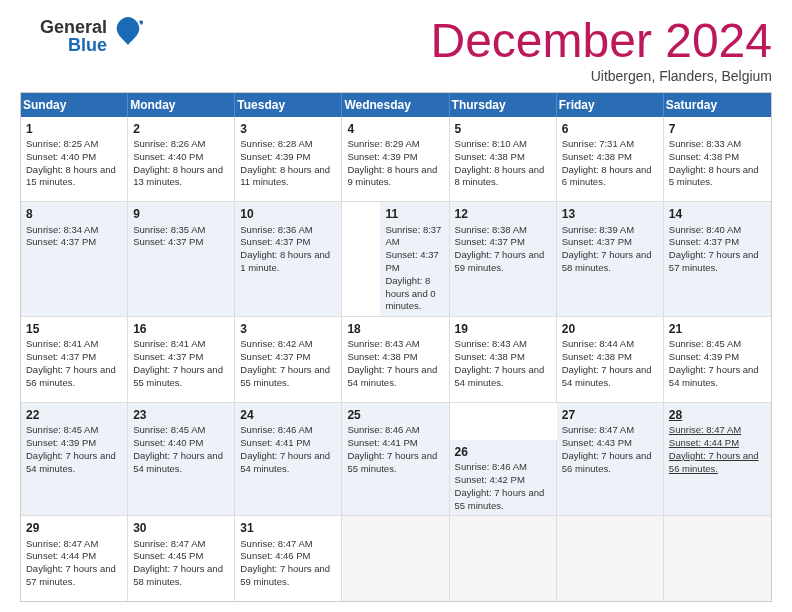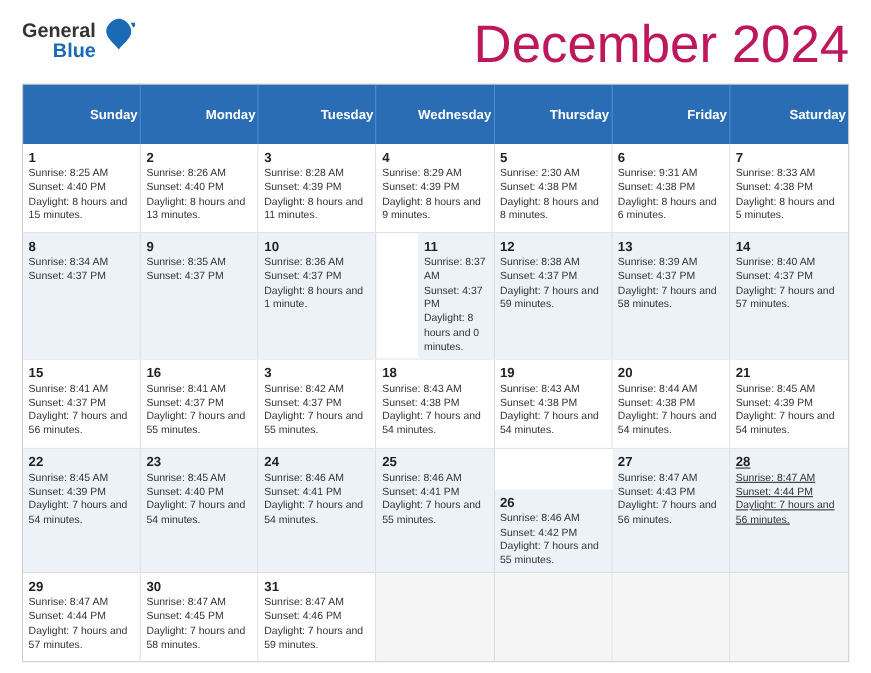--- a/index.html
+++ b/index.html
@@ -49,22 +49,22 @@
     }
     .cal-header {
       display: grid;
       grid-template-columns: repeat(7, 1fr);
       background: #2a6db5;
     }
     .cal-header-cell {
       color: #fff;
       font-size: 12px;
       font-weight: bold;
-      text-align: right;
-      padding: 20px 2px;
+      text-align: left;
+      padding: 5px 2px;
       border-right: 1px solid #4a8dd5;
     }
     .cal-header-cell:last-child { border-right: none; }
     .cal-body {
       flex: 1;
       display: flex;
       flex-direction: column;
     }
     .cal-row {
       display: grid;
@@ -94,34 +94,35 @@
     .cal-row:nth-child(odd) .cal-cell:not(.empty) { background: #fff; }
     .cal-row:nth-child(even) .cal-cell:not(.empty) { background: #f0f4fa; }
   </style>
 </head>
 <body>
 
 <div class="page">
   <div class="header">
     <div class="logo">
       <div style="display:flex;align-items:center;gap:4px;">
-        <div style="display:flex;flex-direction:column;align-items:flex-end;line-height:1;">
+        <div style="display:flex;flex-direction:column;align-items:flex-end;line-height:1;margin-left:20px;">
           <span style="font-size:18px;font-weight:bold;color:#333;">General</span>
           <span style="font-size:18px;font-weight:bold;color:#1a6ab5;">Blue</span>
         </div>
         <div style="margin-left:2px;">
           <svg width="30" height="38" viewBox="0 0 30 38">
             <path d="M15 2 C20 2 28 8 26 16 C24 22 18 26 15 30 C12 26 6 22 4 16 C2 8 10 2 15 2Z" fill="#1a6ab5"></path>
             <path d="M26 6 C30 4 32 8 28 10Z" fill="#1a6ab5"></path>
           </svg>
         </div>
       </div>
     </div>
     <div class="title-block">
       <div class="month-title">December 2024</div>
+      <div class="subtitle">Uitbergen, Flanders, Belgium</div>
     </div>
   </div>
 
   <div class="calendar">
     <div class="cal-header">
       <div class="cal-header-cell">Sunday</div>
       <div class="cal-header-cell">Monday</div>
       <div class="cal-header-cell">Tuesday</div>
       <div class="cal-header-cell">Wednesday</div>
       <div class="cal-header-cell">Thursday</div>
@@ -149,27 +150,27 @@
         <span>Daylight: 8 hours and 11 minutes.</span>
       </div>
           <div class="cal-cell" style="background: rgb(255, 255, 255);">
         <span class="day-num">4</span>
         <span>Sunrise: 8:29 AM</span><br>
         <span>Sunset: 4:39 PM</span><br>
         <span>Daylight: 8 hours and 9 minutes.</span>
       </div>
           <div class="cal-cell" style="background: rgb(255, 255, 255);">
         <span class="day-num">5</span>
-        <span>Sunrise: 2:30 AM</span><br>
+        <span>Sunrise: 8:10 AM</span><br>
         <span>Sunset: 4:38 PM</span><br>
         <span>Daylight: 8 hours and 8 minutes.</span>
       </div>
           <div class="cal-cell" style="background: rgb(255, 255, 255);">
         <span class="day-num">6</span>
-        <span>Sunrise: 9:31 AM</span><br>
+        <span>Sunrise: 7:31 AM</span><br>
         <span>Sunset: 4:38 PM</span><br>
         <span>Daylight: 8 hours and 6 minutes.</span>
       </div>
           <div class="cal-cell" style="background: rgb(255, 255, 255);">
         <span class="day-num">7</span>
         <span>Sunrise: 8:33 AM</span><br>
         <span>Sunset: 4:38 PM</span><br>
         <span>Daylight: 8 hours and 5 minutes.</span>
       </div>
         </div>

